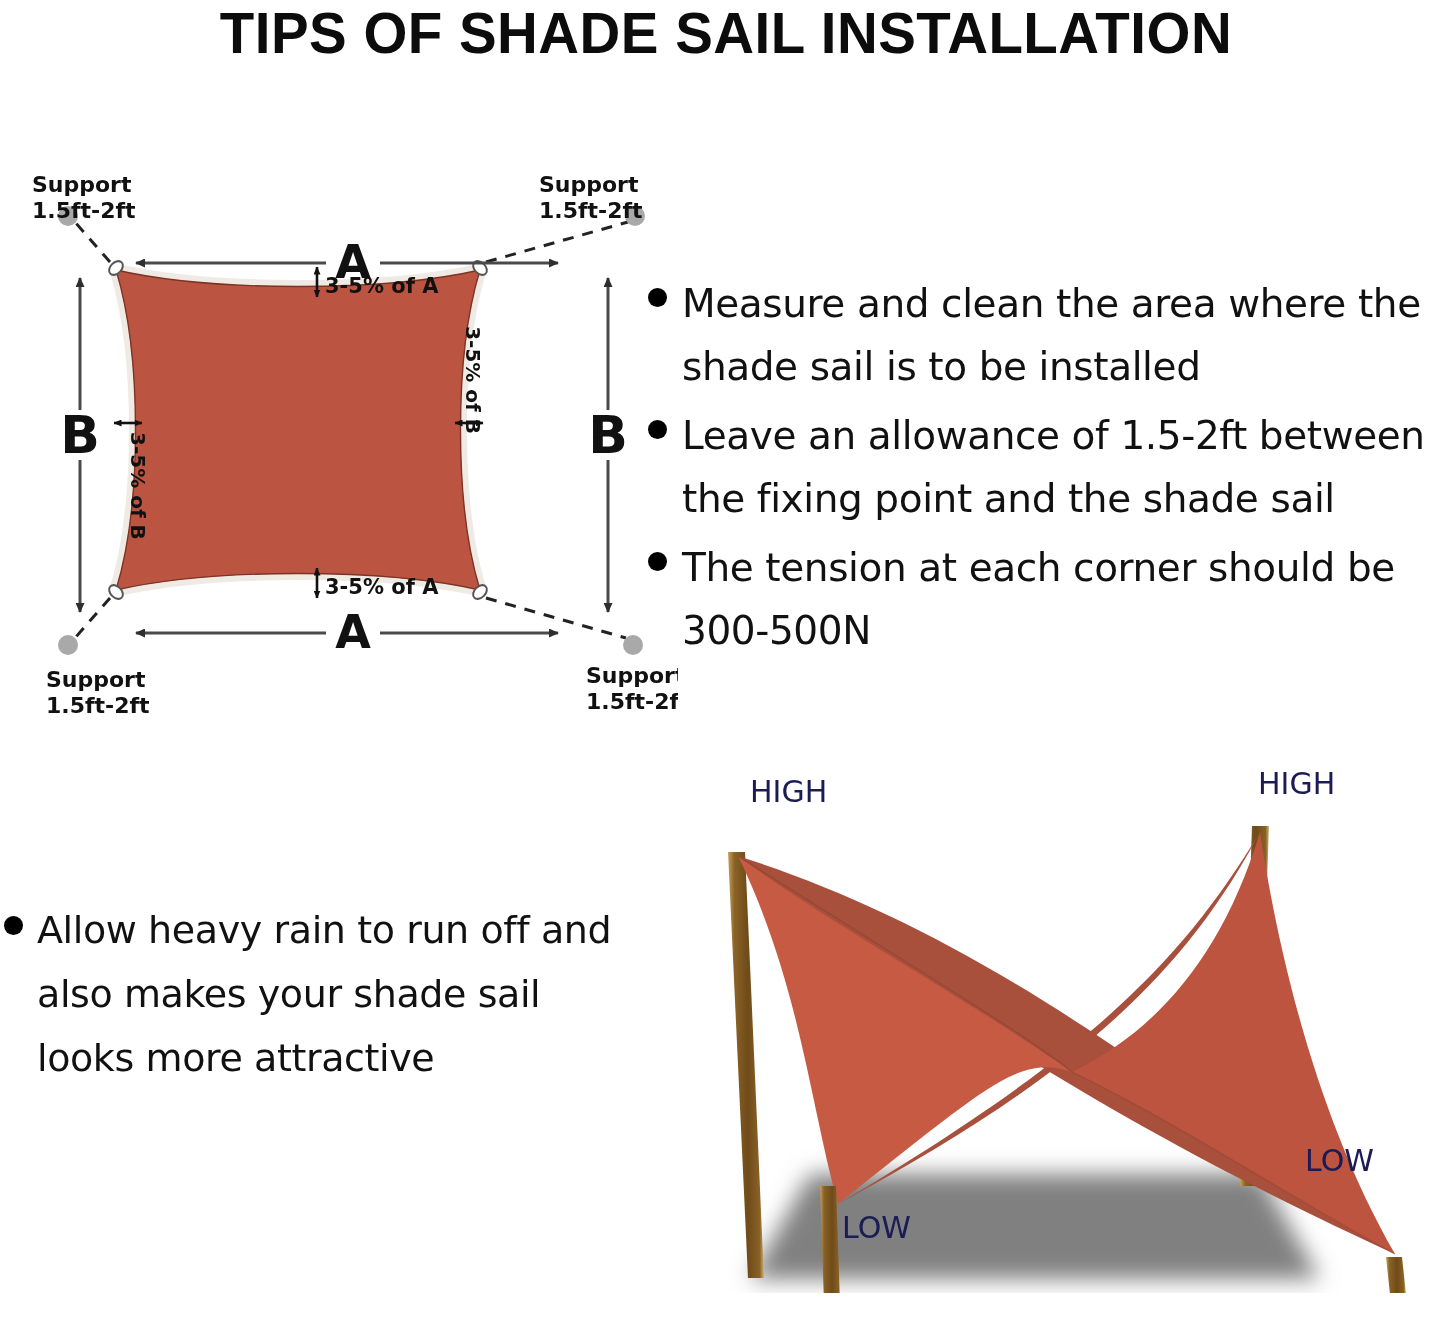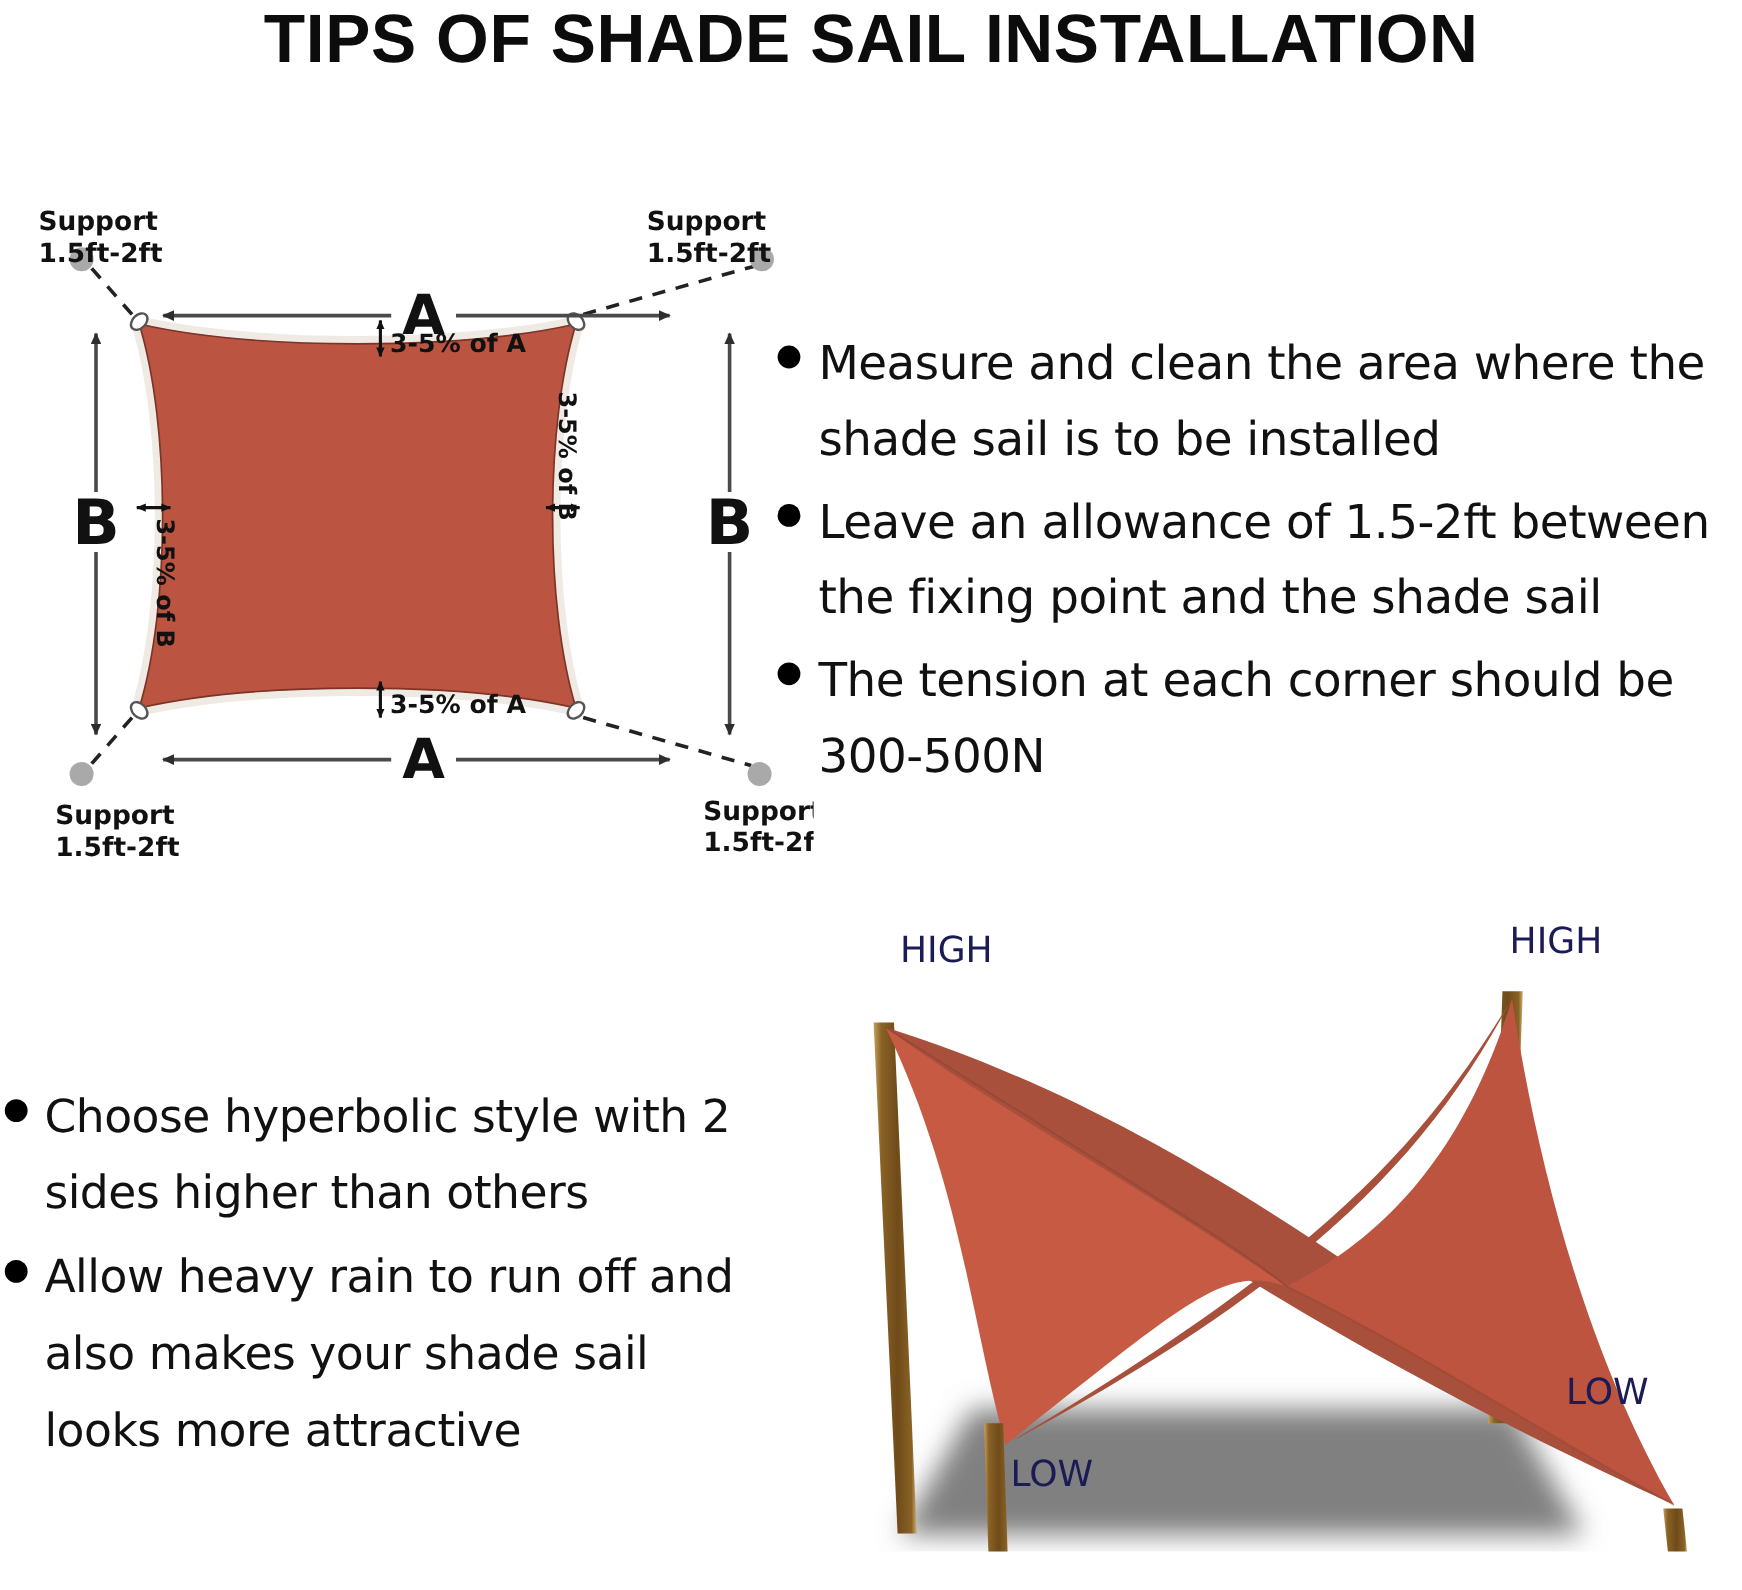--- a/index.html
+++ b/index.html
@@ -236,24 +236,20 @@
   </div>
   <div class="tip-item">
     <span class="tip-bullet"></span>
     <span class="tip-text">The tension at each corner should be 300-500N</span>
   </div>
 </div>
 
 <div id="tips-bottom-left">
   <div class="tip-item">
     <span class="tip-bullet"></span>
-    <span class="tip-text">Choose hyperbolic style with 2 sides higher than others</span>
-  </div>
-  <div class="tip-item">
-    <span class="tip-bullet"></span>
     <span class="tip-text">Allow heavy rain to run off and also makes your shade sail looks more attractive</span>
   </div>
 </div>
 
 <div id="hyper-diagram">
   <svg width="792" height="539" viewBox="0 0 792 539" xmlns="http://www.w3.org/2000/svg">
     <defs>
       <filter id="softShadow" x="-25%" y="-60%" width="150%" height="240%">
         <feGaussianBlur stdDeviation="11"></feGaussianBlur>
       </filter>

